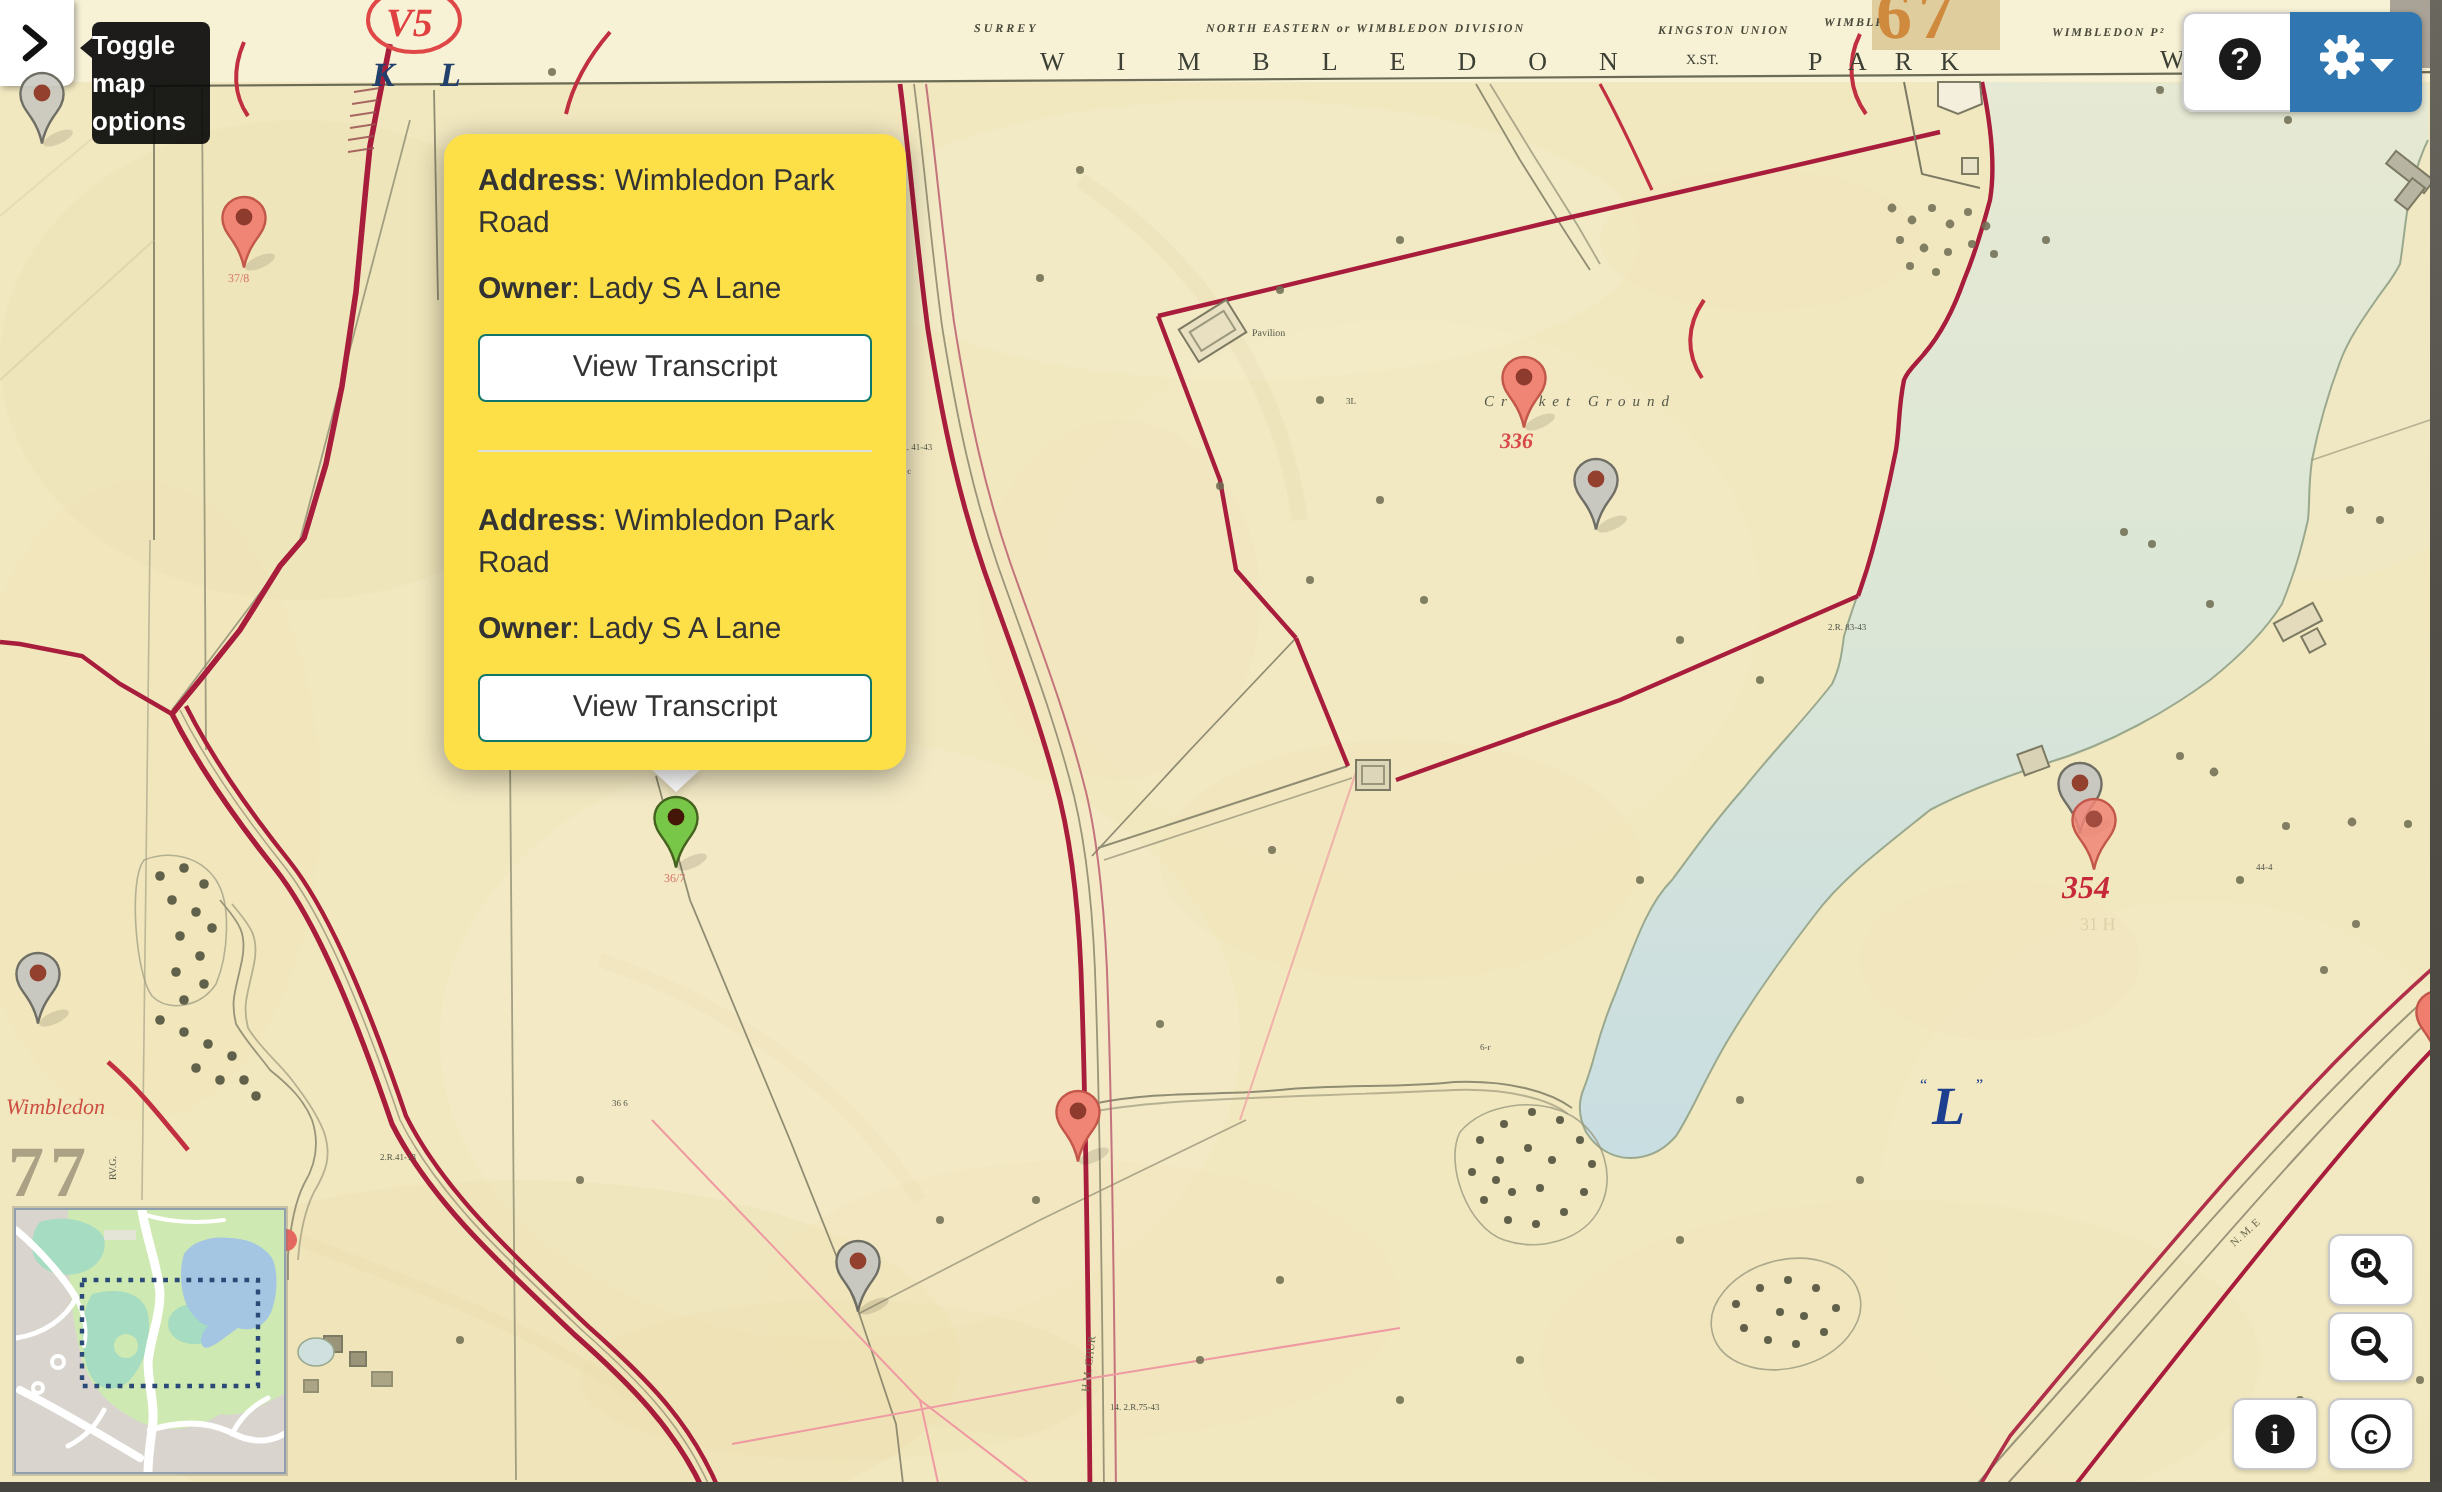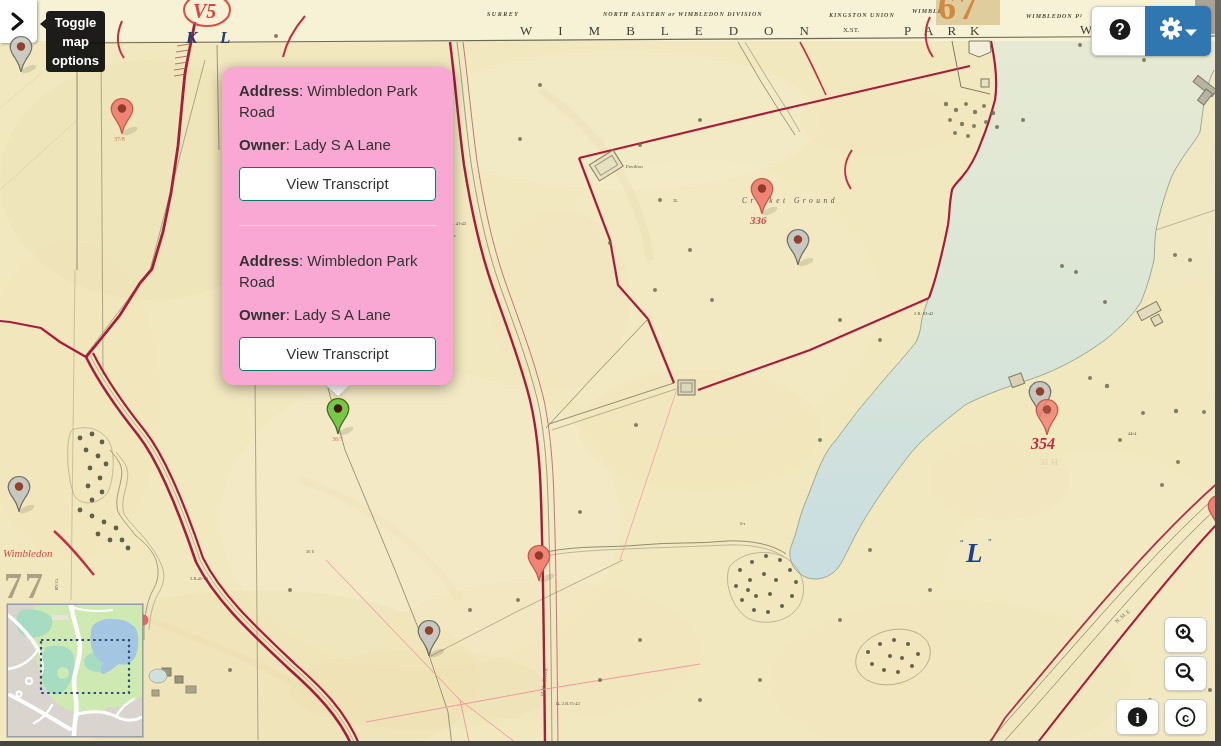--- a/index.html
+++ b/index.html
@@ -1,38 +1,38 @@
 <!DOCTYPE html>
 <html><head>
 <meta charset="utf-8">
 <style>
   html,body{margin:0;padding:0;width:1221px;height:746px;overflow:hidden;background:#f1e8c2;
     font-family:"Liberation Sans",sans-serif;}
   #stage{position:relative;width:1221px;height:746px;overflow:hidden;}
   #mapsvg{position:absolute;left:0;top:0;}
   .mk{position:absolute;}
   
-  #popup{position:absolute;left:222px;top:67px;width:231px;height:318px;background:#f9a8d4;
+  #popup{position:absolute;left:222px;top:67px;width:231px;height:318px;background:#fde047;
     border-radius:12px;box-shadow:0 3px 14px rgba(0,0,0,.4);box-sizing:border-box;
     padding:13px 17px;color:#333;font-size:15px;line-height:21px;z-index:30;}
   #popup p{margin:0 0 12px 0;}
   #popup .vt{display:block;width:100%;height:34px;background:#fff;border:1px solid #0f766e;
     border-radius:4px;font-size:15px;color:#333;text-align:center;line-height:32px;
     box-sizing:border-box;margin:12px 0 0 0;}
   #popup hr{border:none;border-top:1px solid #ddd;margin:24px 0;}
   #ptip{position:absolute;left:325px;top:384px;width:0;height:0;z-index:29;
     border-left:13px solid transparent;border-right:13px solid transparent;
     border-top:12px solid #fff;filter:drop-shadow(0 2px 2px rgba(0,0,0,.15));}
   
   #toggle{position:absolute;left:0;top:0;width:37px;height:43px;background:#fff;
     border-radius:0 0 5px 0;box-shadow:1px 1px 3px rgba(0,0,0,.35);z-index:10;}
   
   #tooltip{position:absolute;left:46px;top:11px;width:59px;height:61px;background:rgba(10,10,10,.92);
     border-radius:4px;color:#fff;font-weight:bold;font-size:13px;line-height:19px;
-    text-align:center;box-sizing:border-box;padding-top:2px;z-index:40;}
+    box-sizing:border-box;padding-top:2px;z-index:40;}
   #tooltip:before{content:"";position:absolute;left:-6px;top:8px;width:0;height:0;
     border-top:5px solid transparent;border-bottom:5px solid transparent;
     border-right:6px solid rgba(10,10,10,.92);}
   
   #tr{position:absolute;left:1091px;top:6px;height:50px;z-index:40;display:flex;
     border-radius:6px;box-shadow:0 1px 3px rgba(0,0,0,.3);}
   #tr .b1{width:54px;height:50px;background:#fff;border:1px solid #ccc;border-right:none;
     border-radius:6px 0 0 6px;box-sizing:border-box;position:relative;}
   #tr .b2{width:66px;height:50px;background:#3076b0;border-radius:0 6px 6px 0;position:relative;}
   

